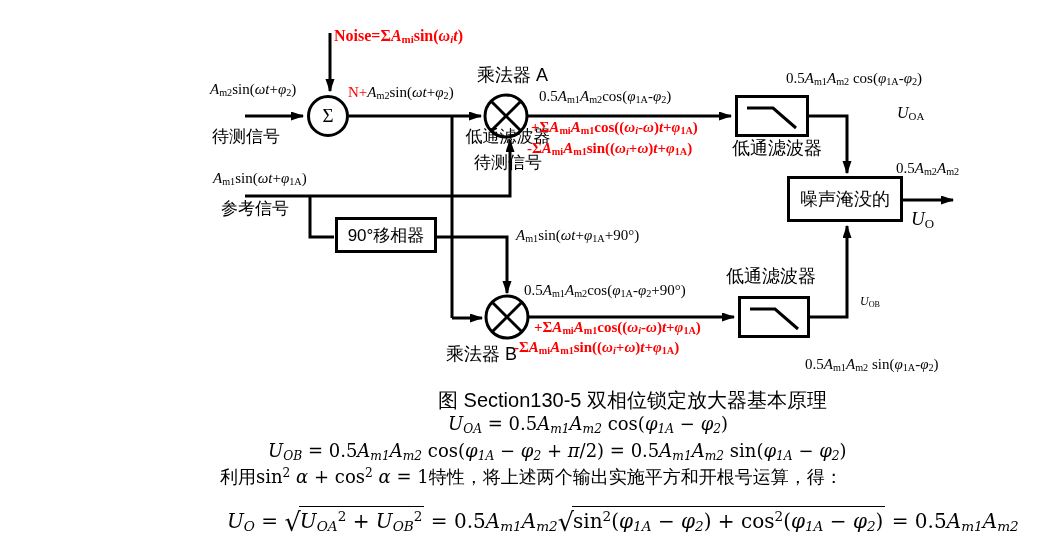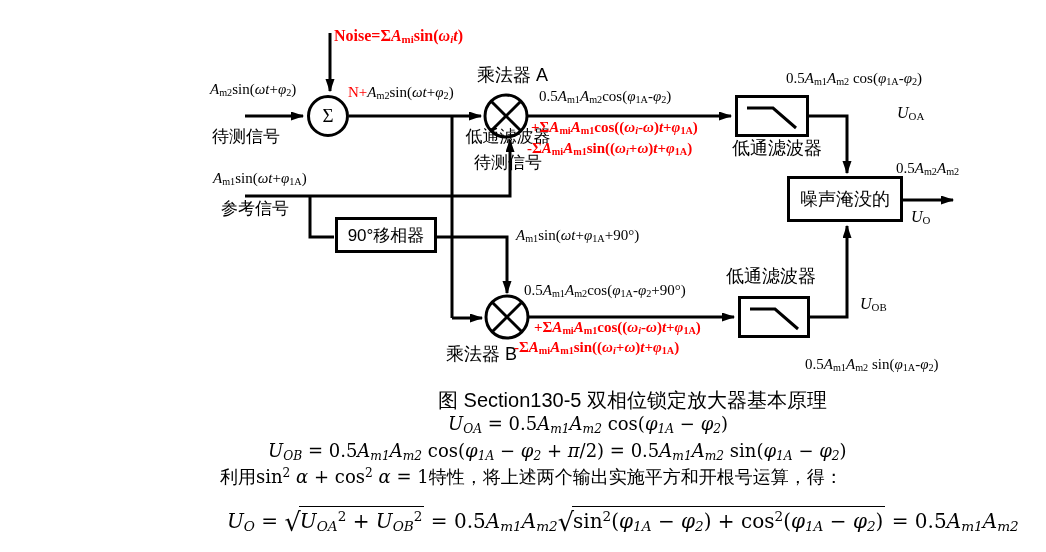--- a/index.html
+++ b/index.html
@@ -114,24 +114,24 @@
   <div class="lbl" style="left:524px;top:282px;"><span>0.5</span><span class="it">A</span><span class="sb">m1</span><span class="it">A</span><span class="sb">m2</span><span>cos(</span><span class="it">φ</span><span class="sb">1A</span><span>-</span><span class="it">φ</span><span class="sb">2</span><span>+90°)</span></div>
   <div class="lbl redline" style="left:534px;top:319px;"><span>+Σ</span><span class="it">A</span><span class="sb">mi</span><span class="it">A</span><span class="sb">m1</span><span>cos((</span><span class="it">ω</span><span class="sb it">i</span><span>-</span><span class="it">ω</span><span>)</span><span class="it">t</span><span>+</span><span class="it">φ</span><span class="sb">1A</span><span>)</span></div>
   <div class="lbl redline" style="left:514px;top:339px;"><span>-Σ</span><span class="it">A</span><span class="sb">mi</span><span class="it">A</span><span class="sb">m1</span><span>sin((</span><span class="it">ω</span><span class="sb it">i</span><span>+</span><span class="it">ω</span><span>)</span><span class="it">t</span><span>+</span><span class="it">φ</span><span class="sb">1A</span><span>)</span></div>
 
   <div class="lbl cjk" style="left:732px;top:138px;font-size:18px;">低通滤波器</div>
   <div class="lbl" style="left:786px;top:70px;"><span>0.5</span><span class="it">A</span><span class="sb">m1</span><span class="it">A</span><span class="sb">m2</span><span> cos(</span><span class="it">φ</span><span class="sb">1A</span><span>-</span><span class="it">φ</span><span class="sb">2</span><span>)</span></div>
   <div class="lbl" style="left:857px;top:104px;font-size:16px;margin-left:40px;"><span class="it">U</span><span class="sb">OA</span></div>
 
   <div class="lbl cjk" style="left:726px;top:266px;font-size:18px;">低通滤波器</div>
   <div class="lbl" style="left:777px;top:356px;margin-left:28px;"><span>0.5</span><span class="it">A</span><span class="sb">m1</span><span class="it">A</span><span class="sb">m2</span><span> sin(</span><span class="it">φ</span><span class="sb">1A</span><span>-</span><span class="it">φ</span><span class="sb">2</span><span>)</span></div>
-  <div class="lbl" style="left:860px;top:295px;font-size:16px;"><span class="it">U</span><span class="sb">OB</span></div>
+  <div class="lbl" style="left:860px;top:295px;font-size:12px;"><span class="it">U</span><span class="sb">OB</span></div>
 
   <div class="lbl" style="left:896px;top:160px;"><span>0.5</span><span class="it">A</span><span class="sb">m2</span><span class="it">A</span><span class="sb">m2</span></div>
-  <div class="lbl" style="left:911px;top:208px;font-size:16px;"><span class="it">U</span><span class="sb">O</span></div>
+  <div class="lbl" style="left:911px;top:208px;font-size:19px;"><span class="it">U</span><span class="sb">O</span></div>
 
   <div class="caption" style="left:438px;top:387px;font-size:20px;">图 Section130-5  双相位锁定放大器基本原理</div>
   <div class="formula" style="left:448px;top:413px;font-size:18px;"><span class="it">U</span><span class="sb it">OA</span><span> = 0.5</span><span class="it">A</span><span class="sb it">m1</span><span class="it">A</span><span class="sb it">m2</span><span> cos(</span><span class="it">φ</span><span class="sb it">1A</span><span> − </span><span class="it">φ</span><span class="sb it">2</span><span>)</span></div>
   <div class="formula" style="left:268px;top:440px;font-size:18px;"><span class="it">U</span><span class="sb it">OB</span><span> = 0.5</span><span class="it">A</span><span class="sb it">m1</span><span class="it">A</span><span class="sb it">m2</span><span> cos(</span><span class="it">φ</span><span class="sb it">1A</span><span> − </span><span class="it">φ</span><span class="sb it">2</span><span> + </span><span class="it">π</span><span>/2) = 0.5</span><span class="it">A</span><span class="sb it">m1</span><span class="it">A</span><span class="sb it">m2</span><span> sin(</span><span class="it">φ</span><span class="sb it">1A</span><span> − </span><span class="it">φ</span><span class="sb it">2</span><span>)</span></div>
   <div class="formula cjk" style="left:220px;top:465px;font-size:18px;"><span>利用</span><span class="mm">sin</span><span class="sp mm">2</span><span class="it mm"> α</span><span class="mm"> + cos</span><span class="sp mm">2</span><span class="it mm"> α</span><span class="mm"> = 1</span><span>特性，将上述两个输出实施平方和开根号运算，得：</span></div>
   <div class="formula" style="left:227px;top:506px;font-size:20px;"><span class="it">U</span><span class="sb it">O</span><span> = </span><span class="rad">√</span><span class="ov"><span class="it">U</span><span class="sb it">OA</span><span class="sp">2</span><span> + </span><span class="it">U</span><span class="sb it">OB</span><span class="sp">2</span></span><span> = 0.5</span><span class="it">A</span><span class="sb it">m1</span><span class="it">A</span><span class="sb it">m2</span><span class="rad">√</span><span class="ov"><span>sin</span><span class="sp">2</span><span>(</span><span class="it">φ</span><span class="sb it">1A</span><span> − </span><span class="it">φ</span><span class="sb it">2</span><span>) + cos</span><span class="sp">2</span><span>(</span><span class="it">φ</span><span class="sb it">1A</span><span> − </span><span class="it">φ</span><span class="sb it">2</span><span>)</span></span><span> = 0.5</span><span class="it">A</span><span class="sb it">m1</span><span class="it">A</span><span class="sb it">m2</span></div>
 
 </div>
 
 </body></html>

